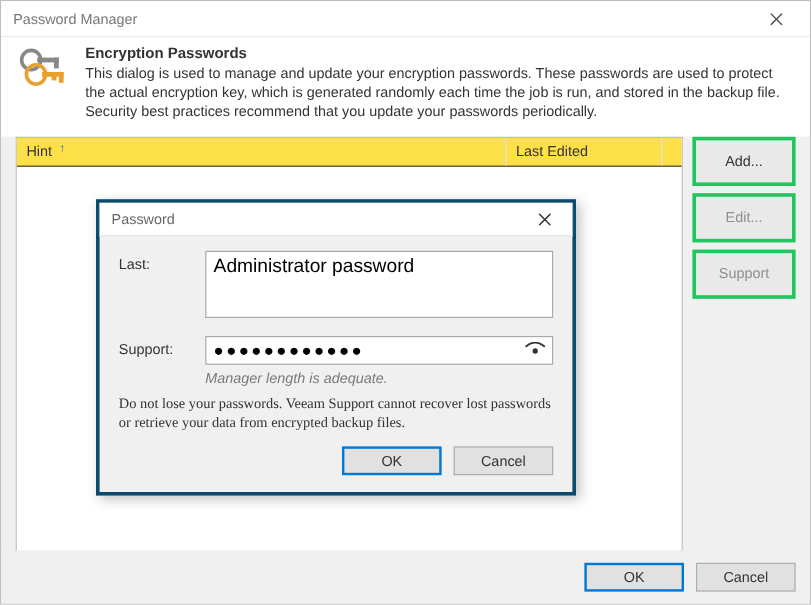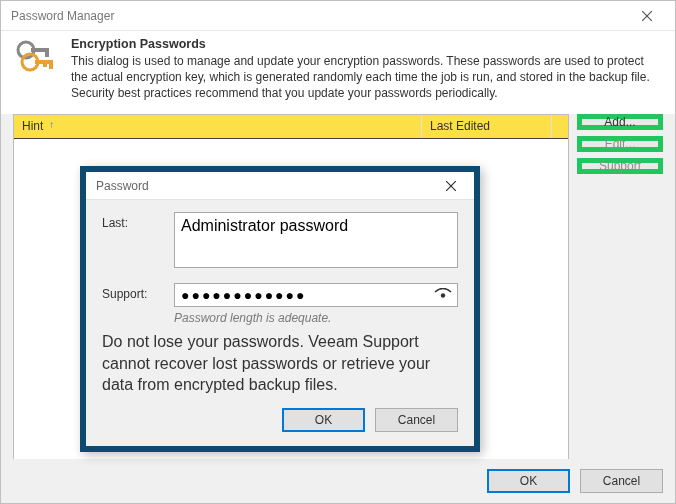--- a/index.html
+++ b/index.html
@@ -94,22 +94,22 @@
     width: 16px;
   }
   .sort-arrow { color: #1e7bd6; font-size: 10px; line-height: 1; position: relative; top: -1px;}
   .buttons-col {
     width: 86px;
     display: flex;
     flex-direction: column;
     gap: 6px;
   }
   .side-btn {
-    height: 16px;
-    border: 5px solid #22c55e;
+    height: 41px;
+    border: 3px solid #22c55e;
     background: #e9e9e9;
     color: #8e8e8e;
     font-size: 12px;
     display: flex; align-items: center; justify-content: center;
     cursor: default;
   }
   .side-btn:first-child { color: #333; }
 
   
   .bottombar {
@@ -135,21 +135,21 @@
     border: 2px solid #0078d7;
     background: #e1e1e1;
   }
 
   
   .inner-dialog {
     position: absolute;
     left: 79px; top: 165px;
     width: 400px;
     background: #f0f0f0;
-    border: 6px solid #0c4a6e;
+    border: 3px solid #0c4a6e;
     box-shadow: 3px 3px 10px rgba(0,0,0,0.25);
     z-index: 10;
   }
   .inner-titlebar {
     height: 28px;
     display: flex; align-items: center;
     padding: 0 6px 0 10px;
     color: #666;
     border-bottom: 1px solid #e3e3e3;
     background: #fff;
@@ -200,23 +200,24 @@
     display: flex; align-items: center; justify-content: center;
   }
   .strength {
     margin-top: 4px;
     font-style: italic;
     color: #7a7a7a;
     font-size: 12px;
   }
   .warning {
     color: #333;
-    font-size: 16px;
+    font-size: 12px;
     line-height: 1.35;
     margin: 6px 0 12px 0;
+    font-family: Liberation Serif, serif;
   }
   .inner-buttons {
     display: flex;
     justify-content: flex-end;
     gap: 10px;
   }
 </style>
 </head>
 <body>
 
@@ -303,21 +304,21 @@
         <div class="form-field">
           <div class="pwd-wrap">
             <input type="text" class="pwd-input" value="●●●●●●●●●●●●" style="">
             <div class="eye">
               <svg width="18" height="14" viewBox="0 0 18 14">
                 <path d="M1 4 Q9 -3 17 4" fill="none" stroke="#333" stroke-width="1.6"></path>
                 <circle cx="9" cy="7.5" r="2.2" fill="#333"></circle>
               </svg>
             </div>
           </div>
-          <div class="strength">Password length is adequate.</div>
+          <div class="strength">Manager length is adequate.</div>
         </div>
       </div>
       <div class="warning">Do not lose your passwords. Veeam Support cannot recover lost passwords or retrieve your data from encrypted backup files.</div>
       <div class="inner-buttons">
         <div class="dlg-btn primary">OK</div>
         <div class="dlg-btn">Cancel</div>
       </div>
     </div>
   </div>
 

